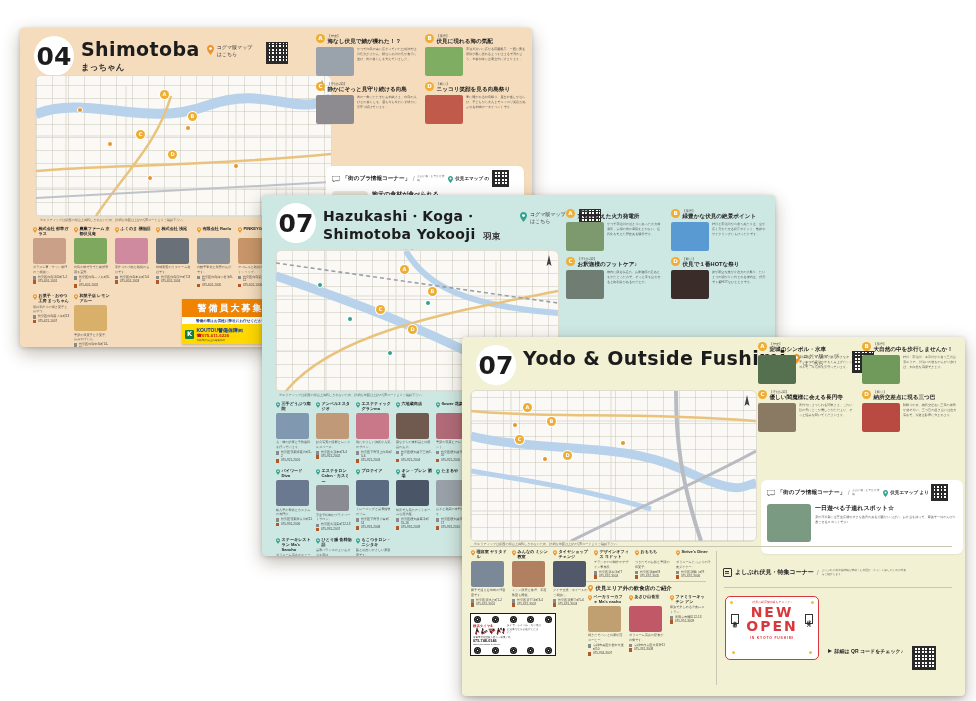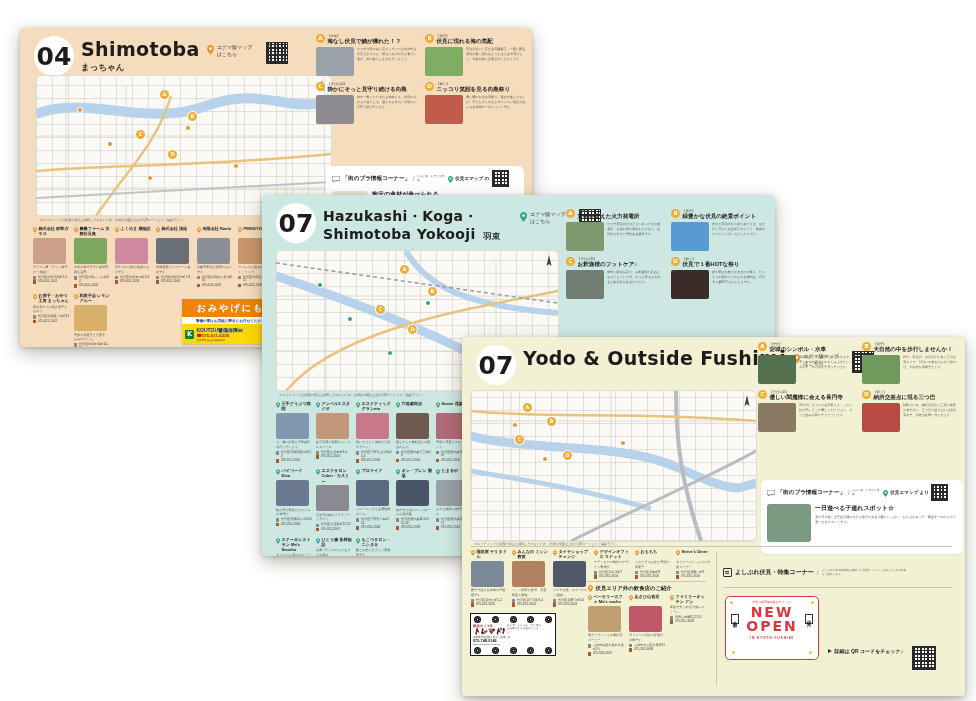--- a/index.html
+++ b/index.html
@@ -151,21 +151,21 @@
   .ptr{width:0;height:0;border-left:4px solid #333;border-top:2.6px solid transparent;
        border-bottom:2.6px solid transparent;flex:none}
   .ft-qr{position:absolute;left:450px;top:303px;width:22px;height:22px}
 
   
   .tiread{position:absolute;left:8px;top:276px;width:80px;background:#fff;border:1.2px solid #1a1a1a;
           padding:1.5px 2px}
   .tires{display:flex;justify-content:space-between;padding:0 1px}
   .tire{width:7px;height:7px;border-radius:50%;flex:none;
         background:radial-gradient(circle,#fff 0 .8px,#222 .8px 2.2px,#555 2.2px 2.8px,#181818 2.8px)}
-  .ta-mid{display:flex;gap:2px;align-items:flex-start;margin:1px 0}
+  .ta-mid{display:flex;gap:2px;align-items:flex-end;margin:1px 0}
   .ta-small{display:block;color:#c01818;font-weight:700;font-size:3.4px}
   .ta-big{display:block;font:900 italic 7px/1 "DejaVu Sans",sans-serif;color:#111;
           text-shadow:.5px .5px 0 #c01818}
   .ta-copy{font-size:2.6px;line-height:1.35;color:#333;width:36px}
   .ta-addr{font-size:2.5px;color:#333}
   .ta-tel{font-weight:700;font-size:3.8px;color:#111}
   .ta-url{font-size:2.5px;color:#333;margin-bottom:1px}
 
   svg{display:block}
 </style>
@@ -479,21 +479,21 @@
         <p class="sdesc">季節の和菓子と洋菓子。おみやげにも。</p>
         <p class="smeta">
           <span class="mico"></span>
           <span>伏見区向島中島町14-15</span>
         </p>
 
       </div>
     </div>
 
   <div class="banner">
-    <div class="bn-t">おみやげにも</div>
+    <div class="bn-t">警備員大募集</div>
     <div class="bn-s">警備の事はお気軽に弊社にお任せください</div>
     <div class="bn-y">
       <span class="bn-k">K</span>
       <span>
         <div class="bn-brand">KOUTOU警備保障㈱</div>
         <div class="bn-tel">☎075-611-6226</div>
         <div class="bn-addr">京都市伏見区向島鷹場町</div>
       </span>
     </div>
   </div>

